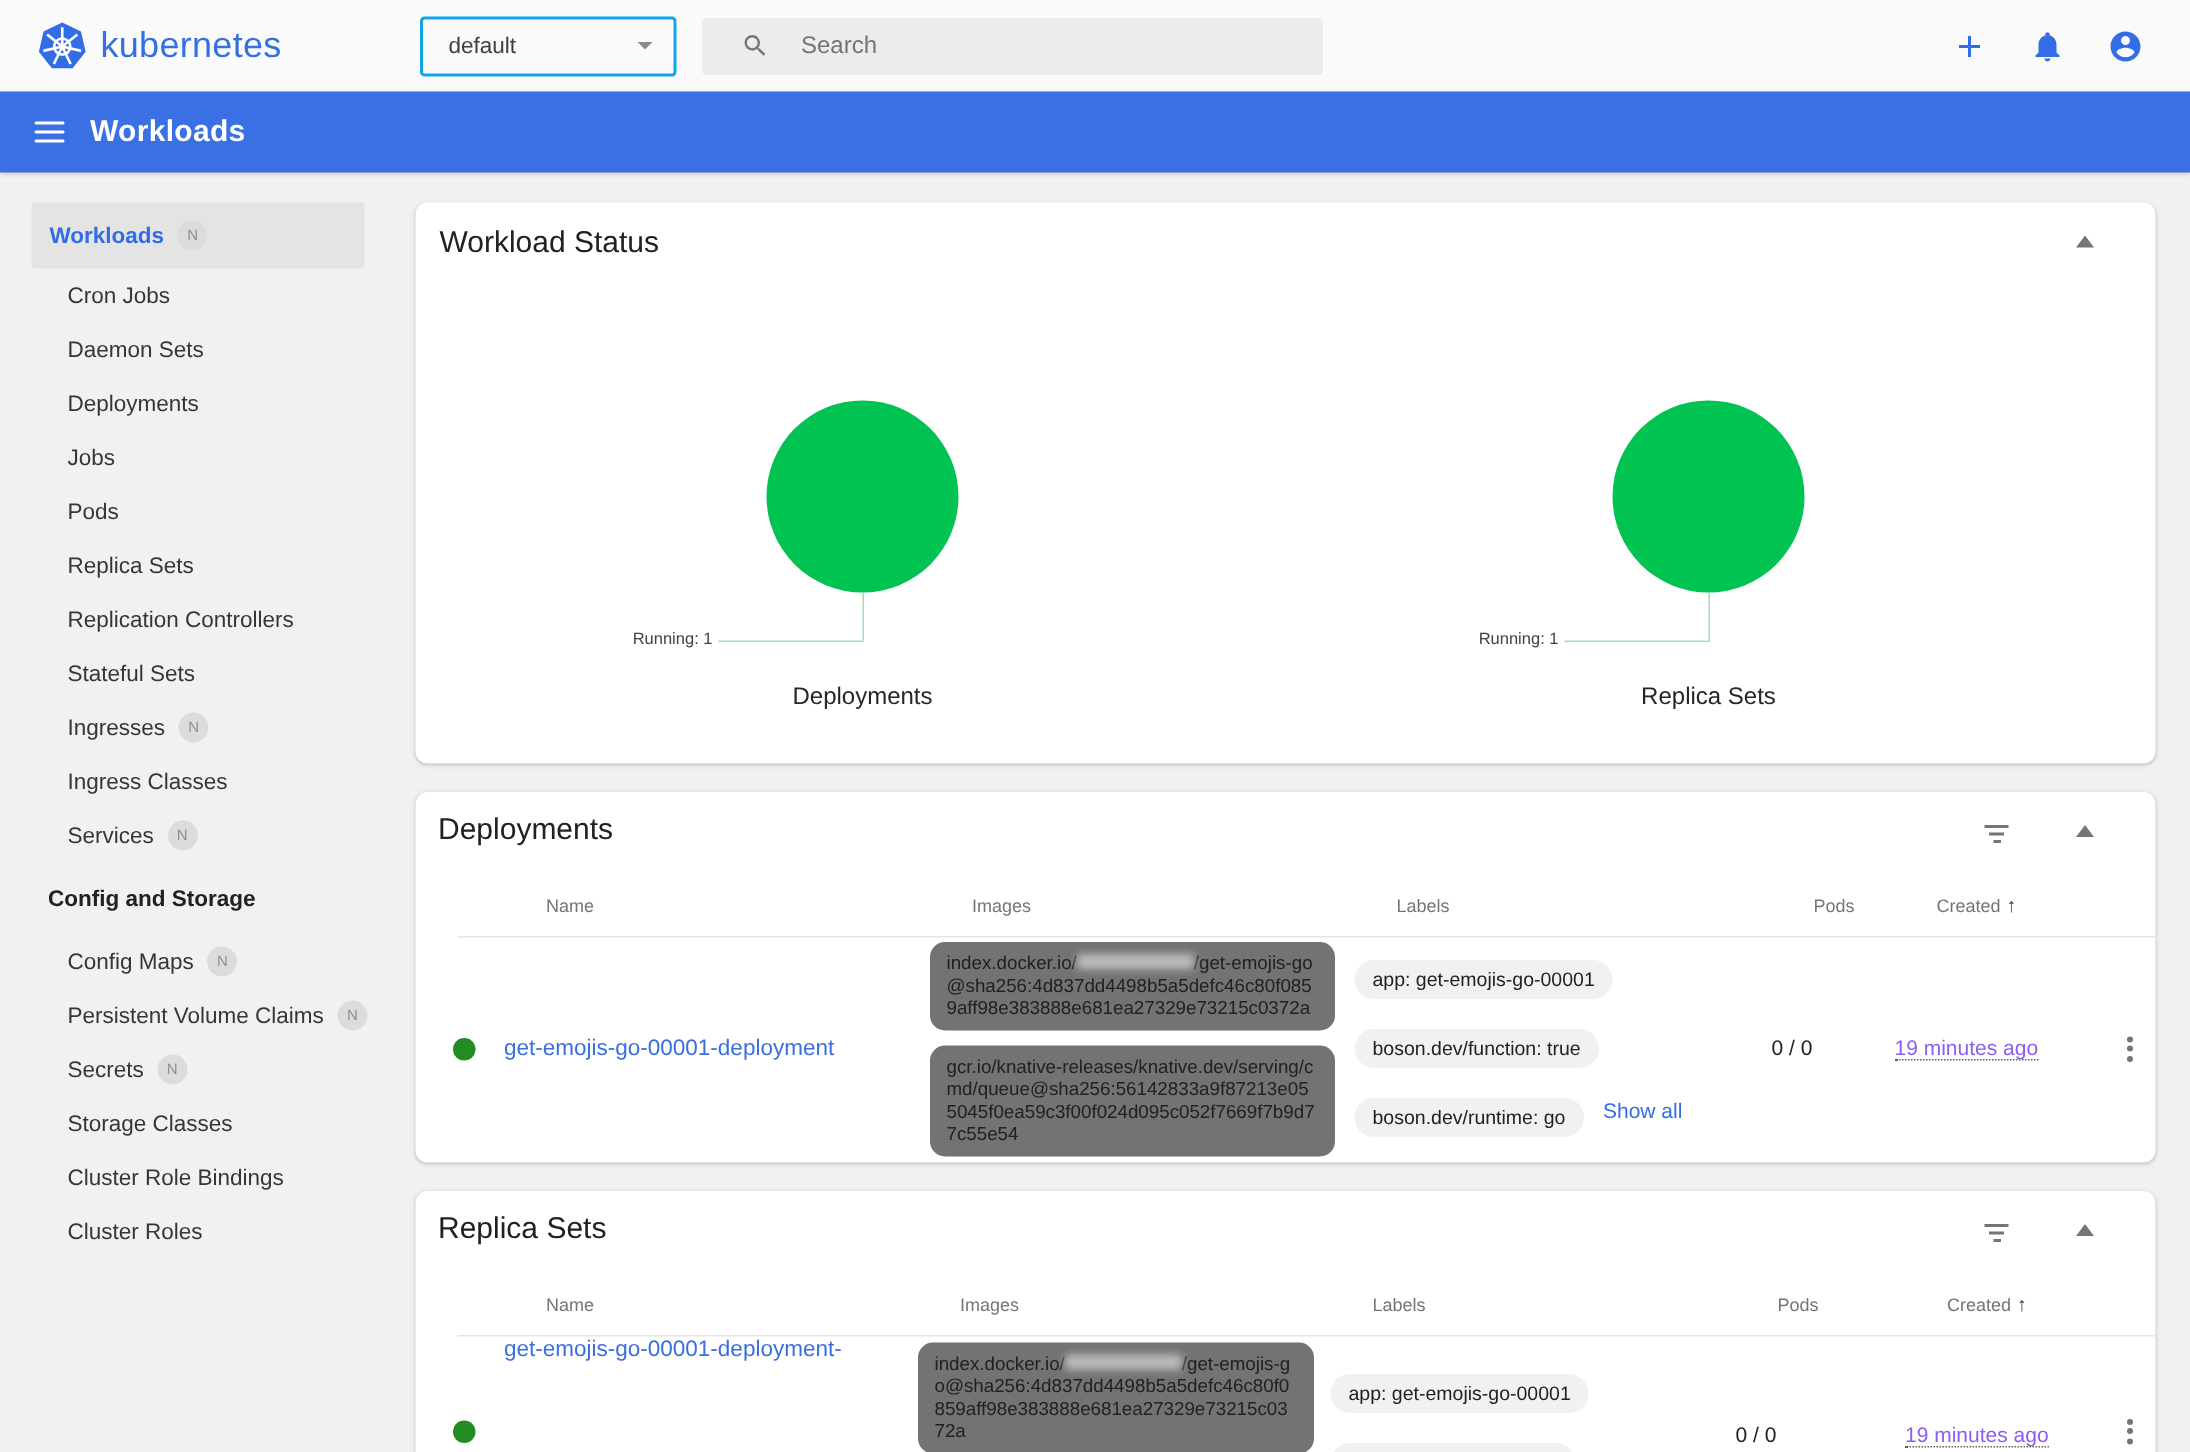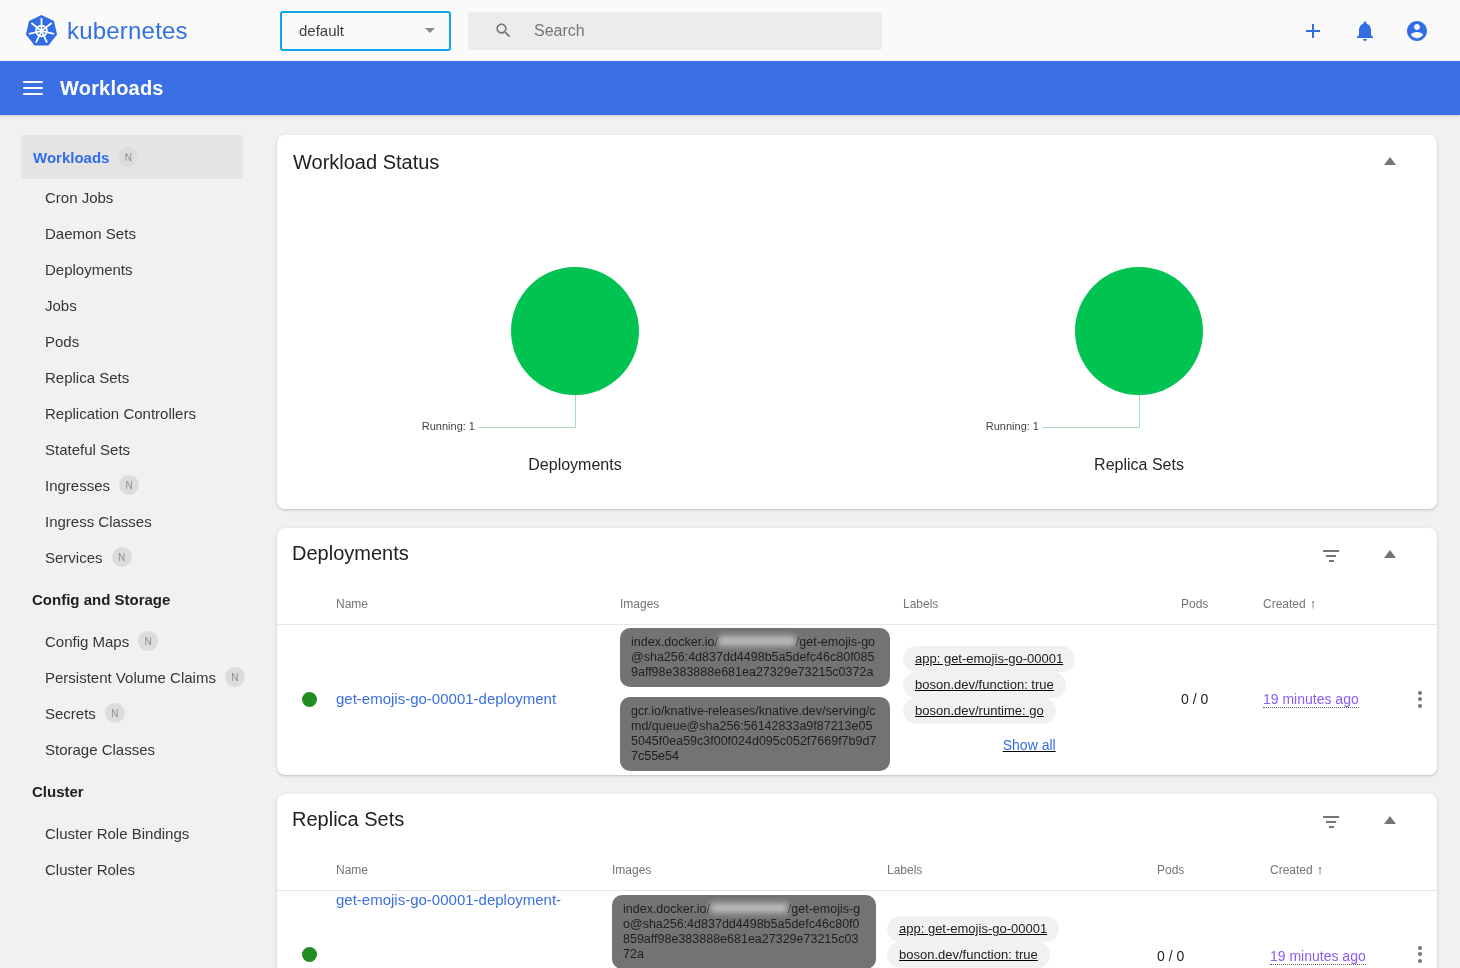--- a/index.html
+++ b/index.html
@@ -51,40 +51,40 @@
   .chart { flex:1; position:relative; height:307px; }
   .pie { position:absolute; left:50%; top:83px; transform:translateX(-50%); width:128px; height:128px; border-radius:50%; background:#00c351; }
   .callout-v { position:absolute; left:50%; top:211px; width:1px; height:33px; background:#a5dcb5; }
   .callout-h { position:absolute; right:50%; top:243px; width:96px; height:1px; background:#a5dcb5; }
   .callout-label { position:absolute; right:calc(50% + 100px); top:236px; font-size:11px; color:#424242; white-space:nowrap; }
   .chart-caption { position:absolute; top:272px; left:0; width:100%; text-align:center; font-size:16px; color:#262626; }
 
   
   .card-table { margin-top:19px; padding-top:14px; }
   .card-table .card-title { margin-left:15px; }
-  .thead { display:flex; align-items:center; height:42px; margin-top:18px; padding-left:15px; border-bottom:1px solid #e6e6e6; font-size:12px; color:#757575; }
+  .thead { display:flex; align-items:center; height:42px; margin-top:18px; padding-left:15px; border-bottom:1px solid #e6e6e6; font-size:12px; color:#757575;margin-left:28px; }
   .trow { display:flex; padding-left:15px; }
   .cell { flex:none; }
   .c-status { width:44px; }
   .dep .c-name { width:284px; } .dep .c-images { width:283px; } .dep .c-labels { width:278px; } .dep .c-pods { width:82px; } .dep .c-created { width:137px; }
   .rs  .c-name { width:276px; } .rs  .c-images { width:275px; } .rs  .c-labels { width:270px; } .rs  .c-pods { width:113px; } .rs  .c-created { width:130px; }
   .c-menu { width:40px; display:flex; justify-content:center; }
   .sort-arrow { color:#424242; font-size:13px; margin-left:4px; }
   .th-sortable { cursor:pointer; }
 
   .dep .trow { min-height:150px; align-items:center; padding-bottom:2px; }
   .status-dot { width:15px; height:15px; border-radius:50%; background:#228b22; margin-left:10px; }
   .name-link { color:#3b6fe0; font-size:15px; text-decoration:none; cursor:pointer; }
   .images-cell { display:flex; flex-direction:column; gap:10px; }
   .img-chip { width:270px; background:#737373; border-radius:10px; padding:7px 11px; font-size:12.5px; line-height:15px; color:#212121; word-break:break-all; }
   .rs .img-chip { width:264px; }
   .blur-box { display:inline-block; width:78px; height:10px; background:#bdbdbd; border-radius:2px; filter:blur(3px); vertical-align:baseline; }
-  .labels-cell { display:flex; flex-direction:column; gap:0; align-items:flex-start;text-decoration:underline; }
+  .labels-cell { display:flex; flex-direction:column; gap:20px; align-items:flex-start; }
   .label-chip { height:26px; line-height:26px; padding:0 12px; background:#f1f1f1; border-radius:13px; font-size:13px; color:#212121; white-space:nowrap; }
-  .label-row { display:flex; align-items:flex-end; gap:13px;flex-direction:column; }
+  .label-row { display:flex; align-items:flex-start; gap:13px; }
   .show-all { color:#326de6; font-size:14px; cursor:pointer; white-space:nowrap; }
   .pods-val { font-size:14px; color:#212121; }
   .created-val { font-size:14px; color:#8b5cf6; border-bottom:1px dotted #616161; cursor:default; white-space:nowrap; }
   .kebab { width:18px; height:24px; display:flex; flex-direction:column; align-items:center; justify-content:center; gap:2.5px; cursor:pointer; }
   .kebab div { width:4px; height:4px; border-radius:50%; background:#757575; }
 
   .rs-card { height:400px; }
   .rs .trow { align-items:flex-start; }
   .rs .c-status .status-dot { margin-top:56px; }
   .rs .c-name .name-link { display:inline-block; }
@@ -203,23 +203,20 @@
         <span>Persistent Volume Claims</span>
         <span class="nbadge">N</span>
       </div>
       <div class="side-item">
         <span>Secrets</span>
         <span class="nbadge">N</span>
       </div>
       <div class="side-item">
           <span>Storage Classes</span>
         </div>
-      <div class="side-section">
-          <span>Cluster</span>
-        </div>
       <div class="side-item">
           <span>Cluster Role Bindings</span>
         </div>
       <div class="side-item">
           <span>Cluster Roles</span>
         </div>
     </div>
 
     <div class="main">
 

